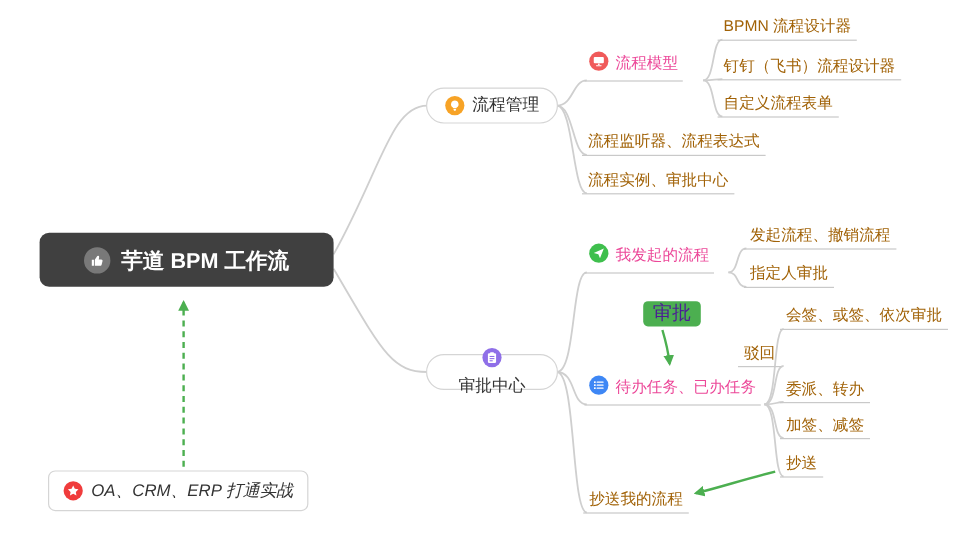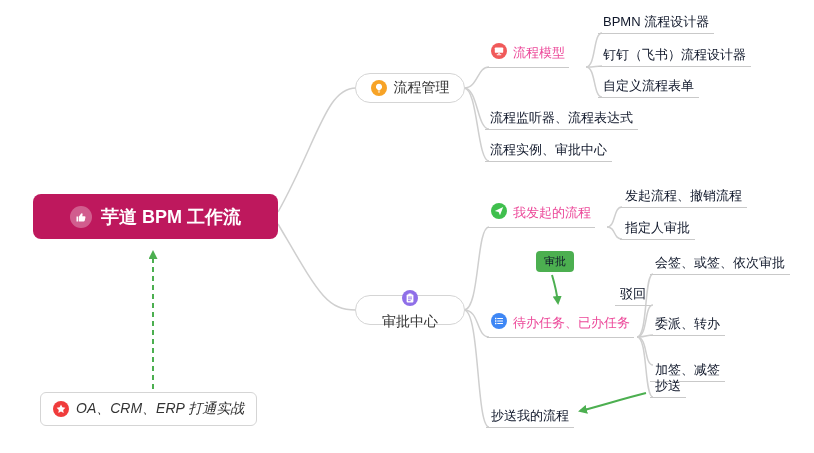--- a/index.html
+++ b/index.html
@@ -6,21 +6,21 @@
   .canvas{
     position:relative;width:814px;height:453px;background:#fff;
     font-family:"Liberation Sans",sans-serif;overflow:hidden;
   }
   svg.links{position:absolute;left:0;top:0;pointer-events:none;}
   .node{position:absolute;box-sizing:border-box;}
 
   
   .root{
     display:flex;align-items:center;justify-content:center;gap:9px;
-    background:#be185d;border-radius:8px;color:#fff;
+    background:#404040;border-radius:8px;color:#fff;
     font-size:18px;font-weight:bold;white-space:nowrap;
   }
   .root-ic{
     width:22px;height:22px;border-radius:50%;
     background:rgba(255,255,255,.3);
     display:flex;align-items:center;justify-content:center;flex:none;
   }
 
   
   .boxed{
@@ -46,25 +46,25 @@
 
   
   .sub{
     display:flex;align-items:flex-start;gap:6px;
     padding:0 4px 4px;border-bottom:1.5px solid #c9c9c9;
     font-size:13px;color:#ec4899;white-space:nowrap;line-height:20px;
   }
   
   .leaf{
     padding:0 5px 3px;border-bottom:1.5px solid #c9c9c9;
-    font-size:13px;color:#0f172a;white-space:nowrap;line-height:16px;
+    font-size:13px;color:#a16207;white-space:nowrap;line-height:16px;
   }
 
   .badge{
-    background:#4caf50;color:#0f172a;font-size:11px;line-height:15px;
+    background:#4caf50;color:#4c1d95;font-size:16px;line-height:15px;
     padding:3px 8px;border-radius:4px;white-space:nowrap;
   }
 
   
   #n-root{left:33px;top:194px;width:245px;height:45px;}
   #n-practice{left:40px;top:392px;height:34px;font-style:italic;}
   #n-process{left:355px;top:73px;width:110px;height:30px;}
   #n-approval{left:355px;top:295px;width:110px;height:30px;flex-direction:column;}
   #n-model{left:487px;top:43px;}
   #n-bpmn{left:598px;top:14px;}
@@ -73,21 +73,21 @@
   #n-listener{left:485px;top:110px;}
   #n-instance{left:485px;top:142px;}
   #n-my{left:487px;top:203px;}
   #n-initiate{left:620px;top:188px;}
   #n-assignee{left:620px;top:220px;}
   #n-badge{left:536px;top:251px;}
   #n-todo{left:487px;top:313px;}
   #n-countersign{left:650px;top:255px;}
   #n-reject{left:615px;top:286px;}
   #n-delegate{left:650px;top:316px;}
-  #n-addsign{left:650px;top:362px;}
+  #n-addsign{left:650px;top:346px;}
   #n-cc{left:650px;top:378px;}
   #n-ccmy{left:486px;top:408px;}
 </style>
 </head>
 <body>
 
 <div class="canvas">
 
   <svg class="links" width="814" height="453" viewBox="0 0 814 453">
     <defs>

